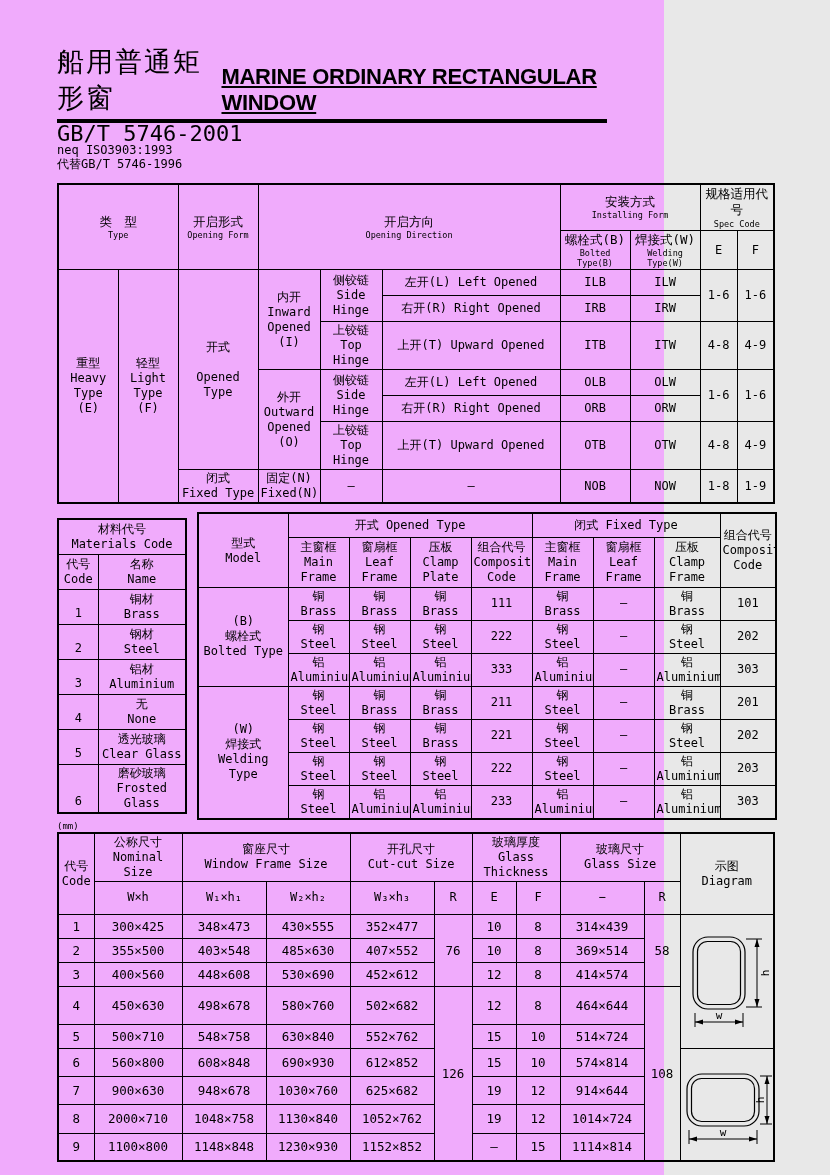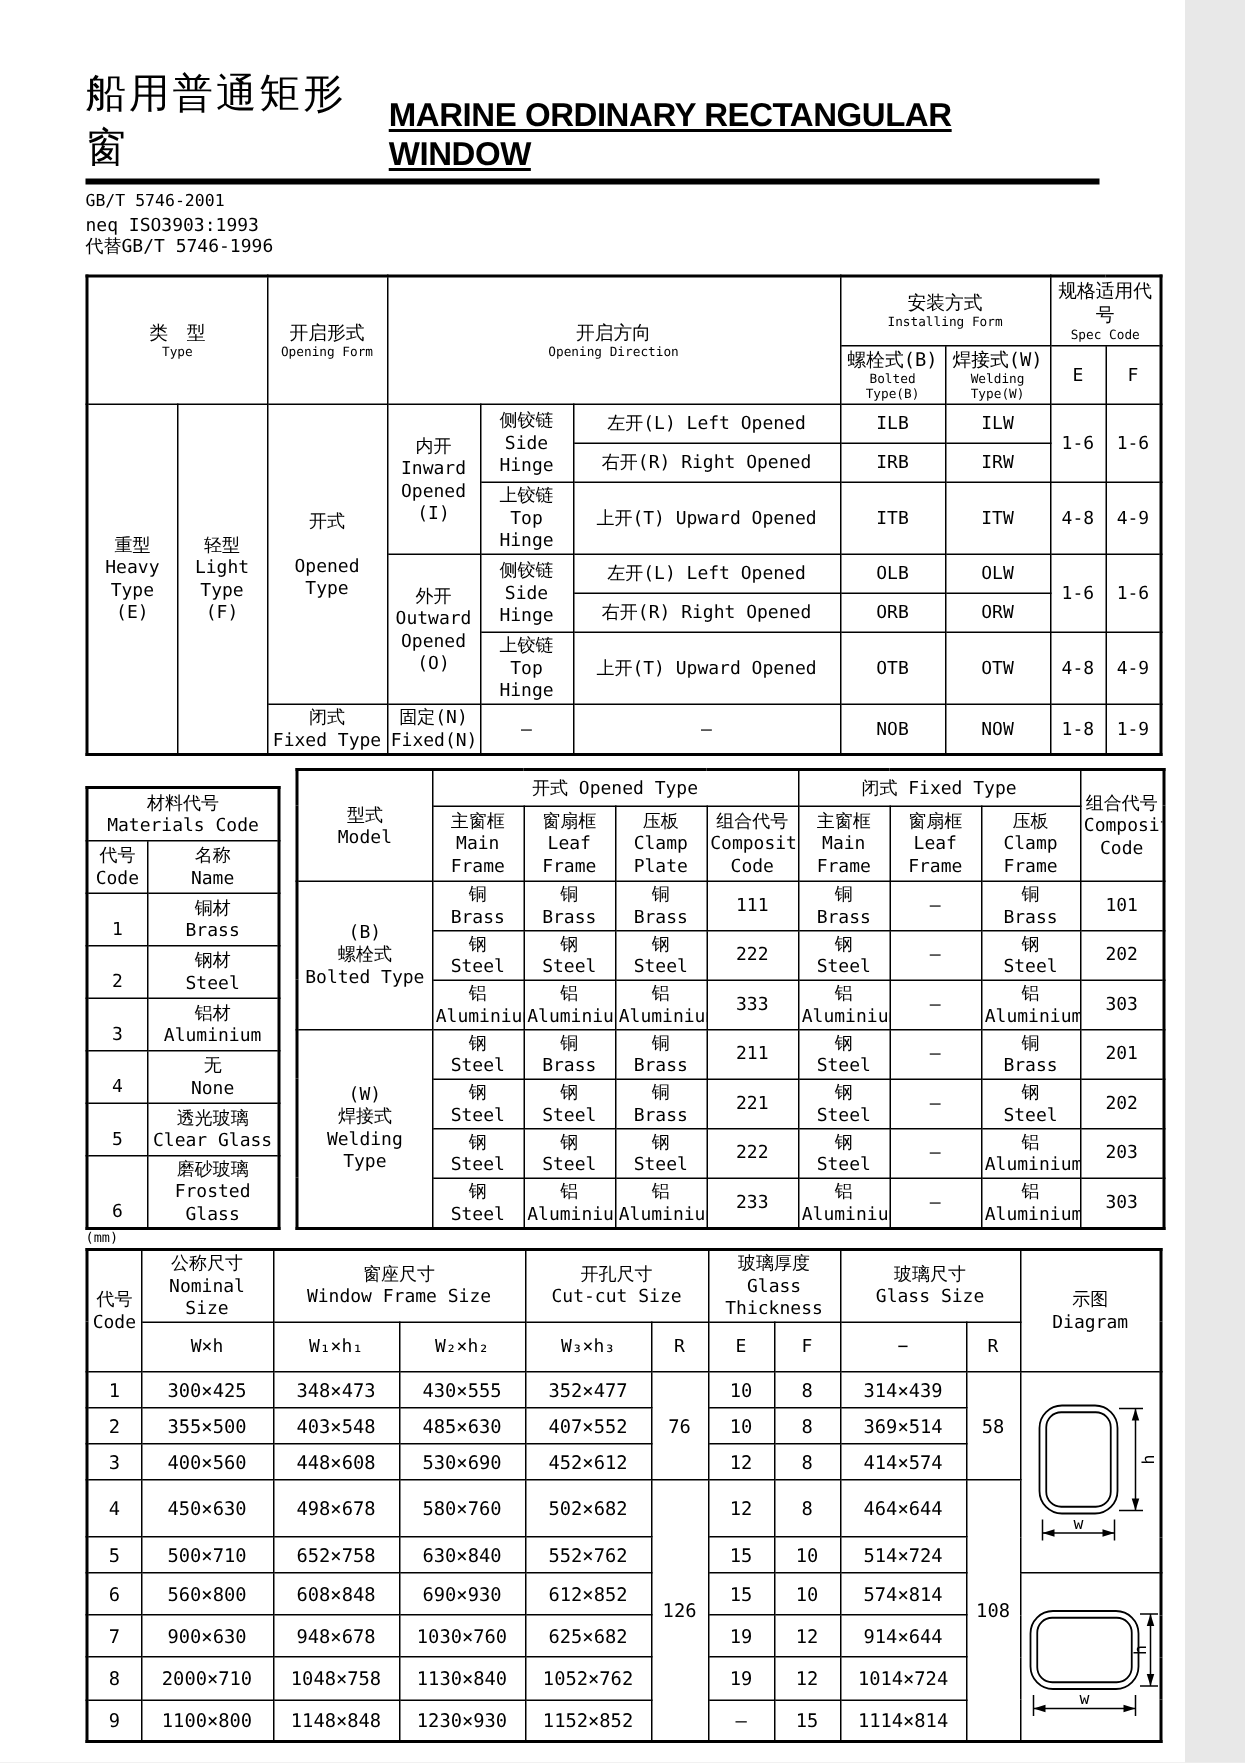--- a/index.html
+++ b/index.html
@@ -1,26 +1,26 @@
 <!DOCTYPE html>
 <html><head>
 <meta charset="utf-8">
 <style>
   * { margin:0; padding:0; box-sizing:border-box; }
   html,body { background:#e8e8e8; }
   body { font-family:"DejaVu Sans Mono","DejaVu Sans",sans-serif; color:#000; }
-  .page { width:790px; height:1175px; background:#ffffff; padding:44px 57px 0 57px; position:relative; }
+  .page { width:664px; height:1175px; background:#f0abfc; padding:44px 57px 0 57px; position:relative; }
 
   
   .titlebar { display:flex; justify-content:space-between; align-items:flex-end; }
   .title-zh { font-size:27px; letter-spacing:2px; }
   .title-en { font-family:"Liberation Sans",sans-serif; font-weight:bold; font-size:22px; letter-spacing:-0.3px;text-decoration:underline; }
   .rule { border-bottom:4px solid #000; margin-top:3px; }
   .subhead { position:relative; height:56px; margin-top:2px; }
-  .std { font-size:11px; line-height:18px; }
+  .std { font-size:22px; line-height:18px; }
   .neq { font-size:12px; line-height:14px; }
   .series { position:absolute; left:0; right:0; top:16px; text-align:center; }
   .series-zh { font-size:18px; line-height:20px; }
   .series-en { font-size:12px; line-height:14px; }
 
   
   table.t { border-collapse:collapse; table-layout:fixed; width:100%; }
   .t th,.t td { border:1px solid #000; text-align:center; vertical-align:middle;
                 font-weight:normal; font-size:12px; line-height:1.25; padding:1px 2px;
                 white-space:pre-line; overflow:hidden; }
@@ -29,21 +29,21 @@
   .en { display:block; font-size:8.5px; line-height:1.2; }
   .dir { text-align:left; padding-left:6px; white-space:pre; }
   .vb { vertical-align:bottom; padding-bottom:3px; }
   .small { font-size:10px; }
 
   .t1 { margin-top:2px; }
   .t1 thead tr:first-child th { height:36px; }
   .t1 thead tr:last-child th { height:30px; }
   .t1 tbody td { height:26px; }
 
-  .t2wrap { display:flex; gap:10px; margin-top:8px; align-items:flex-end; }
+  .t2wrap { display:flex; gap:10px; margin-top:8px; align-items:center; }
   .t2l { width:128px; }
   .t2l td,.t2l th { height:35px; }
   .t2l .codecell { vertical-align:bottom; padding-bottom:3px; }
   .t2r { width:578px; }
   .t2r thead tr:first-child th { height:24px; }
   .t2r thead tr:last-child th { height:50px; }
   .t2r tbody td { height:30px; }
   .mm { text-align:left; font-size:9px; line-height:10px; margin-top:1px; }
 
   .t3 { margin-top:1px; }
@@ -500,21 +500,21 @@
           <td>502×682</td>
         <td rowspan="6">126</td>
         <td>12</td>
           <td>8</td>
           <td>464×644</td>
         <td rowspan="6">108</td>
       </tr>
       <tr>
         <td>5</td>
           <td>500×710</td>
-          <td>652×758</td>
+          <td>548×758</td>
           <td>630×840</td>
           <td>552×762</td>
         <td>15</td>
           <td>10</td>
           <td>514×724</td>
       </tr>
       <tr>
         <td>6</td>
           <td>560×800</td>
           <td>608×848</td>

